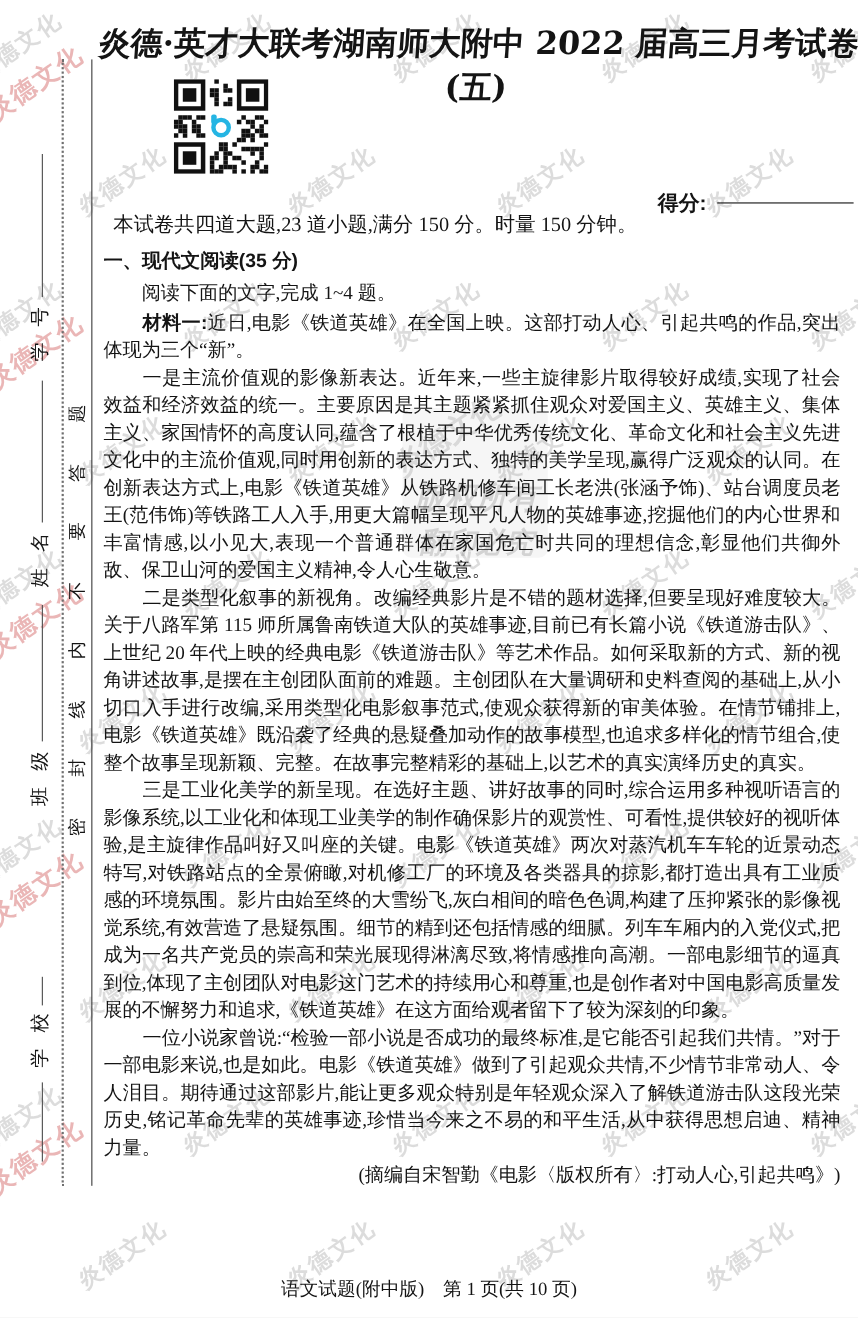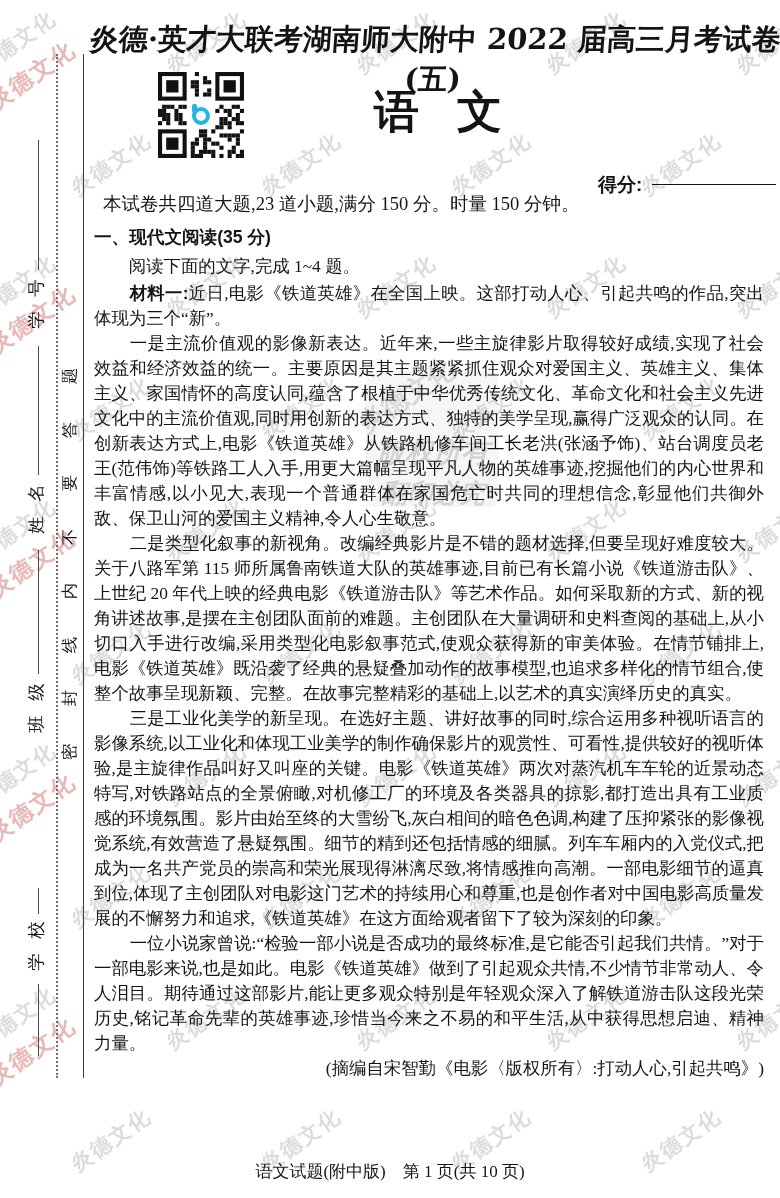--- a/index.html
+++ b/index.html
@@ -256,21 +256,20 @@
         <rect x="40.95238095238095" y="81.9047619047619" width="4.095238095238095" height="4.095238095238095" fill="#111"></rect>
         <rect x="53.238095238095234" y="81.9047619047619" width="4.095238095238095" height="4.095238095238095" fill="#111"></rect>
         <rect x="61.42857142857142" y="81.9047619047619" width="4.095238095238095" height="4.095238095238095" fill="#111"></rect>
         <rect x="69.61904761904762" y="81.9047619047619" width="4.095238095238095" height="4.095238095238095" fill="#111"></rect>
         <rect x="77.8095238095238" y="81.9047619047619" width="4.095238095238095" height="4.095238095238095" fill="#111"></rect>
         <rect x="81.9047619047619" y="81.9047619047619" width="4.095238095238095" height="4.095238095238095" fill="#111"></rect>
         <rect x="31" y="31" width="24" height="24" fill="#ffffff" rx="5"></rect>
         <circle cx="43" cy="44" r="7" fill="none" stroke="#25b5e3" stroke-width="4"></circle>
         <rect x="34" y="32" width="5" height="9" fill="#25b5e3" rx="2"></rect>
       </svg></div>
-  <div class="subject-title">语文</div>
   <div class="score">得分:</div>
   <div class="score-line"></div>
   <div class="instruction">本试卷共四道大题,23 道小题,满分 150 分。时量 150 分钟。</div>
 
   <div class="content">
     <div class="h1">一、现代文阅读(35 分)</div>
     <div class="subline">阅读下面的文字,完成 1~4 题。</div>
     <div>
         <p><b>材料一:</b>近日,电影《铁道英雄》在全国上映。这部打动人心、引起共鸣的作品,突出体现为三个“新”。</p>
         <p>一是主流价值观的影像新表达。近年来,一些主旋律影片取得较好成绩,实现了社会效益和经济效益的统一。主要原因是其主题紧紧抓住观众对爱国主义、英雄主义、集体主义、家国情怀的高度认同,蕴含了根植于中华优秀传统文化、革命文化和社会主义先进文化中的主流价值观,同时用创新的表达方式、独特的美学呈现,赢得广泛观众的认同。在创新表达方式上,电影《铁道英雄》从铁路机修车间工长老洪(张涵予饰)、站台调度员老王(范伟饰)等铁路工人入手,用更大篇幅呈现平凡人物的英雄事迹,挖掘他们的内心世界和丰富情感,以小见大,表现一个普通群体在家国危亡时共同的理想信念,彰显他们共御外敌、保卫山河的爱国主义精神,令人心生敬意。</p>

